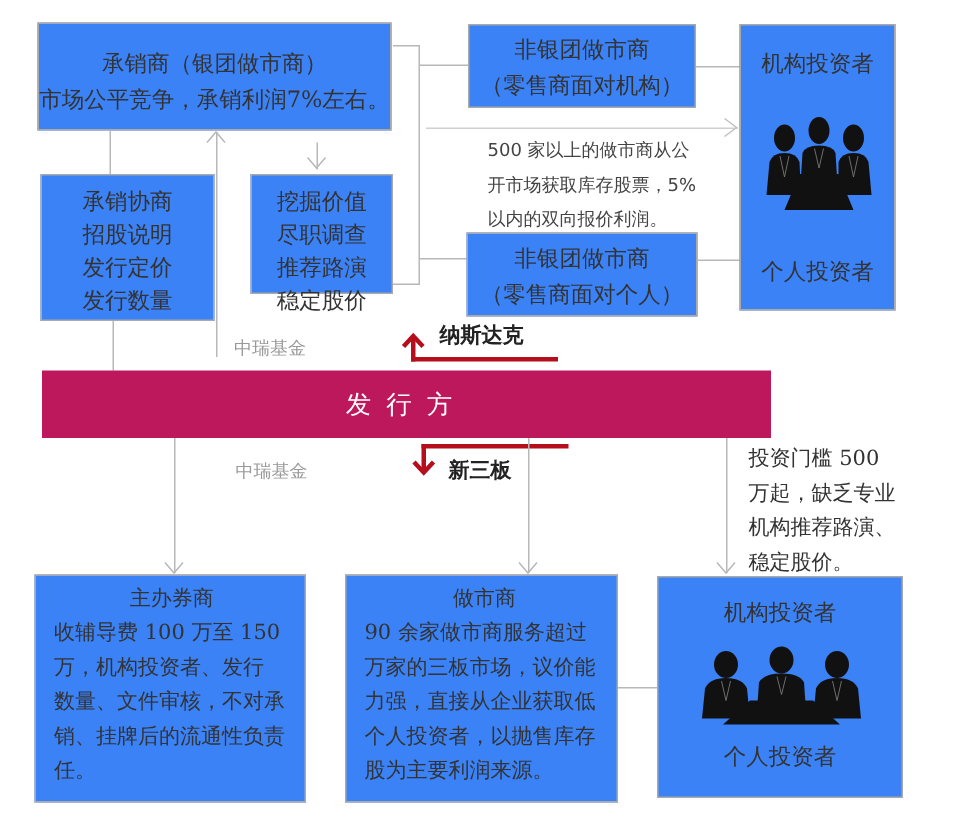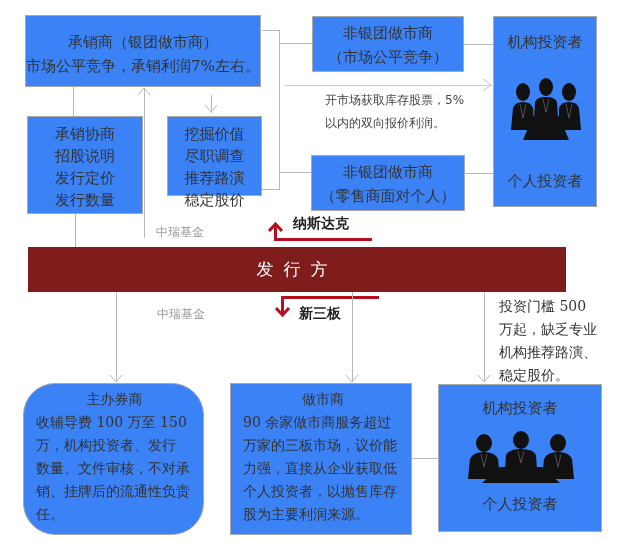--- a/index.html
+++ b/index.html
@@ -2,21 +2,21 @@
 <html><head>
   <meta charset="utf-8">
   <style>
     html, body { margin: 0; padding: 0; background: #ffffff; }
     body { width: 640px; height: 548px; position: relative; overflow: hidden;
       font-family: "DejaVu Serif", "Liberation Serif", serif; color: #333333; }
     .box { position: absolute; border: 1.5px solid #a9a9a9; background: #3b82f6; box-sizing: border-box; }
     .center-text { text-align: center; }
     .line { position: absolute; background: #b8b8b8; }
     .txt { position: absolute; white-space: nowrap; }
-    .issuer-bar { position: absolute; left: 28px; top: 247px; width: 538px; height: 45px; background: #7f1d1d;
+    .issuer-bar { position: absolute; left: 28px; top: 247px; width: 486px; height: 45px; background: #be185d;
       color: #fff; font-size: 17px; letter-spacing: 10px; display: flex; align-items: center; justify-content: center; }
     .red { background: #b50f1e; position: absolute; }
     .multi { line-height: 26px; font-size: 15px; }
     .gray-label { color: #999999; font-size: 12px; font-family: "DejaVu Sans", "Liberation Sans", sans-serif; }
     .small { font-size: 12px; line-height: 23px; font-family: "DejaVu Sans", "Liberation Sans", sans-serif; }
     svg { position: absolute; overflow: visible; }
   </style>
 </head>
 <body>
 
@@ -54,30 +54,31 @@
 </div>
 
 <div class="line" style="left:262px; top:30px; width:18px; height:1px;"></div>
 <div class="line" style="left:279px; top:30px; width:1px; height:160px;"></div>
 <div class="line" style="left:262px; top:189px; width:18px; height:1px;"></div>
 <div class="line" style="left:280px; top:43px; width:32px; height:1px;"></div>
 <div class="line" style="left:280px; top:172px; width:32px; height:1px;"></div>
 
 <div class="box center-text" style="left:312px; top:16px; width:152px; height:56px; padding-top:4px; font-size:15px; line-height:24px;">
   <div>非银团做市商</div>
-  <div>（市场公平竞争）</div>
+  <div>（零售商面对机构）</div>
 </div>
 <div class="line" style="left:464px; top:44px; width:30px; height:1px;"></div>
 
 <div class="line" style="left:284px; top:85px; width:208px; height:1px; background:#d0d0d0;"></div>
 <svg style="left:482px; top:79px; width:10px; height:13px;">
   <polyline points="1,0 9,6 1,12" fill="none" stroke="#c0c0c0" stroke-width="1"></polyline>
 </svg>
 
 <div class="small" style="position:absolute; left:325px; top:89px; color:#444;">
+  <div>500 家以上的做市商从公</div>
   <div>开市场获取库存股票，5%</div>
   <div>以内的双向报价利润。</div>
 </div>
 
 <div class="box center-text" style="left:311px; top:155px; width:154px; height:56px; padding-top:4px; font-size:15px; line-height:24px;">
   <div>非银团做市商</div>
   <div>（零售商面对个人）</div>
 </div>
 <div class="line" style="left:465px; top:173px; width:29px; height:1px;"></div>
 
@@ -137,21 +138,21 @@
   <polyline points="0,1 6,8 12,1" fill="none" stroke="#b8b8b8" stroke-width="1"></polyline>
 </svg>
 
 <div style="position:absolute; left:499px; top:295px; font-size:14px; line-height:23px; color:#333;">
   <div>投资门槛 500</div>
   <div>万起，缺乏专业</div>
   <div>机构推荐路演、</div>
   <div>稳定股价。</div>
 </div>
 
-<div class="box" style="left:23px; top:383px; width:181px; height:152px; padding:4px 10px 0 12px; font-size:14px; line-height:23px;border-radius:32px;">
+<div class="box" style="left:23px; top:383px; width:181px; height:152px; padding:4px 10px 0 12px; font-size:14px; line-height:23px;">
   <div style="text-align:center;">主办券商</div>
   <div>收辅导费 100 万至 150</div>
   <div>万，机构投资者、发行</div>
   <div>数量、文件审核，不对承</div>
   <div>销、挂牌后的流通性负责</div>
   <div>任。</div>
 </div>
 
 <div class="box" style="left:230px; top:383px; width:182px; height:152px; padding:4px 8px 0 12px; font-size:14px; line-height:23px;">
   <div style="text-align:center;">做市商</div>

